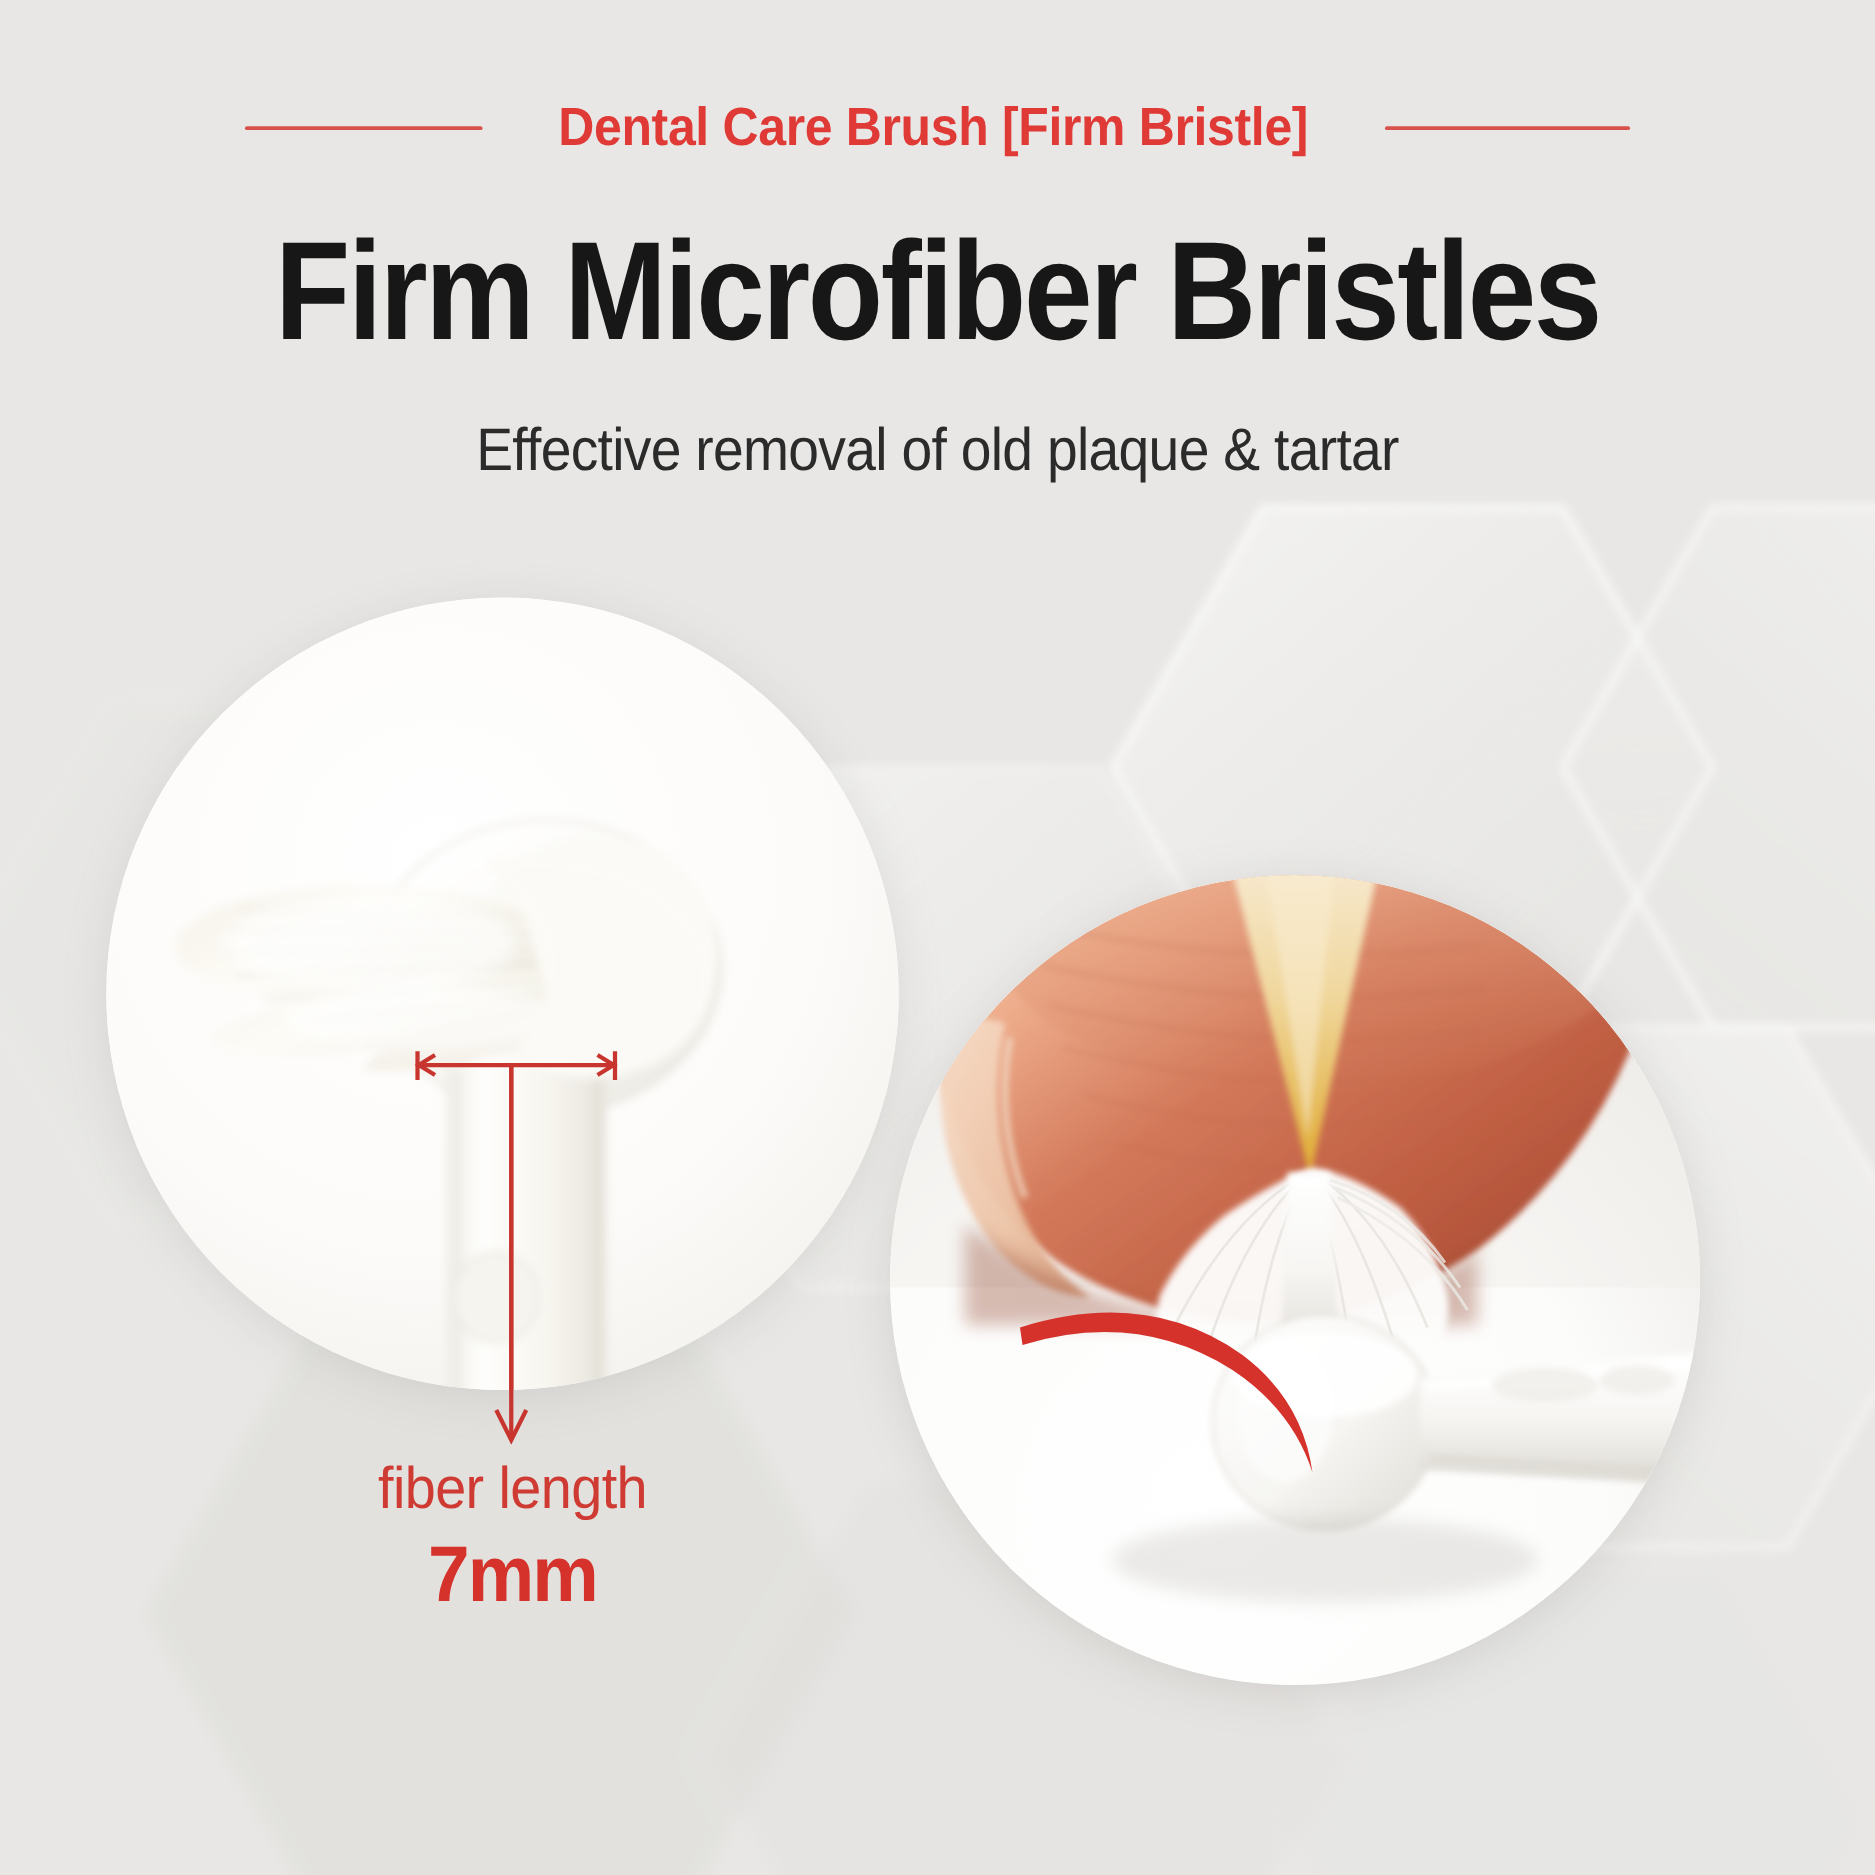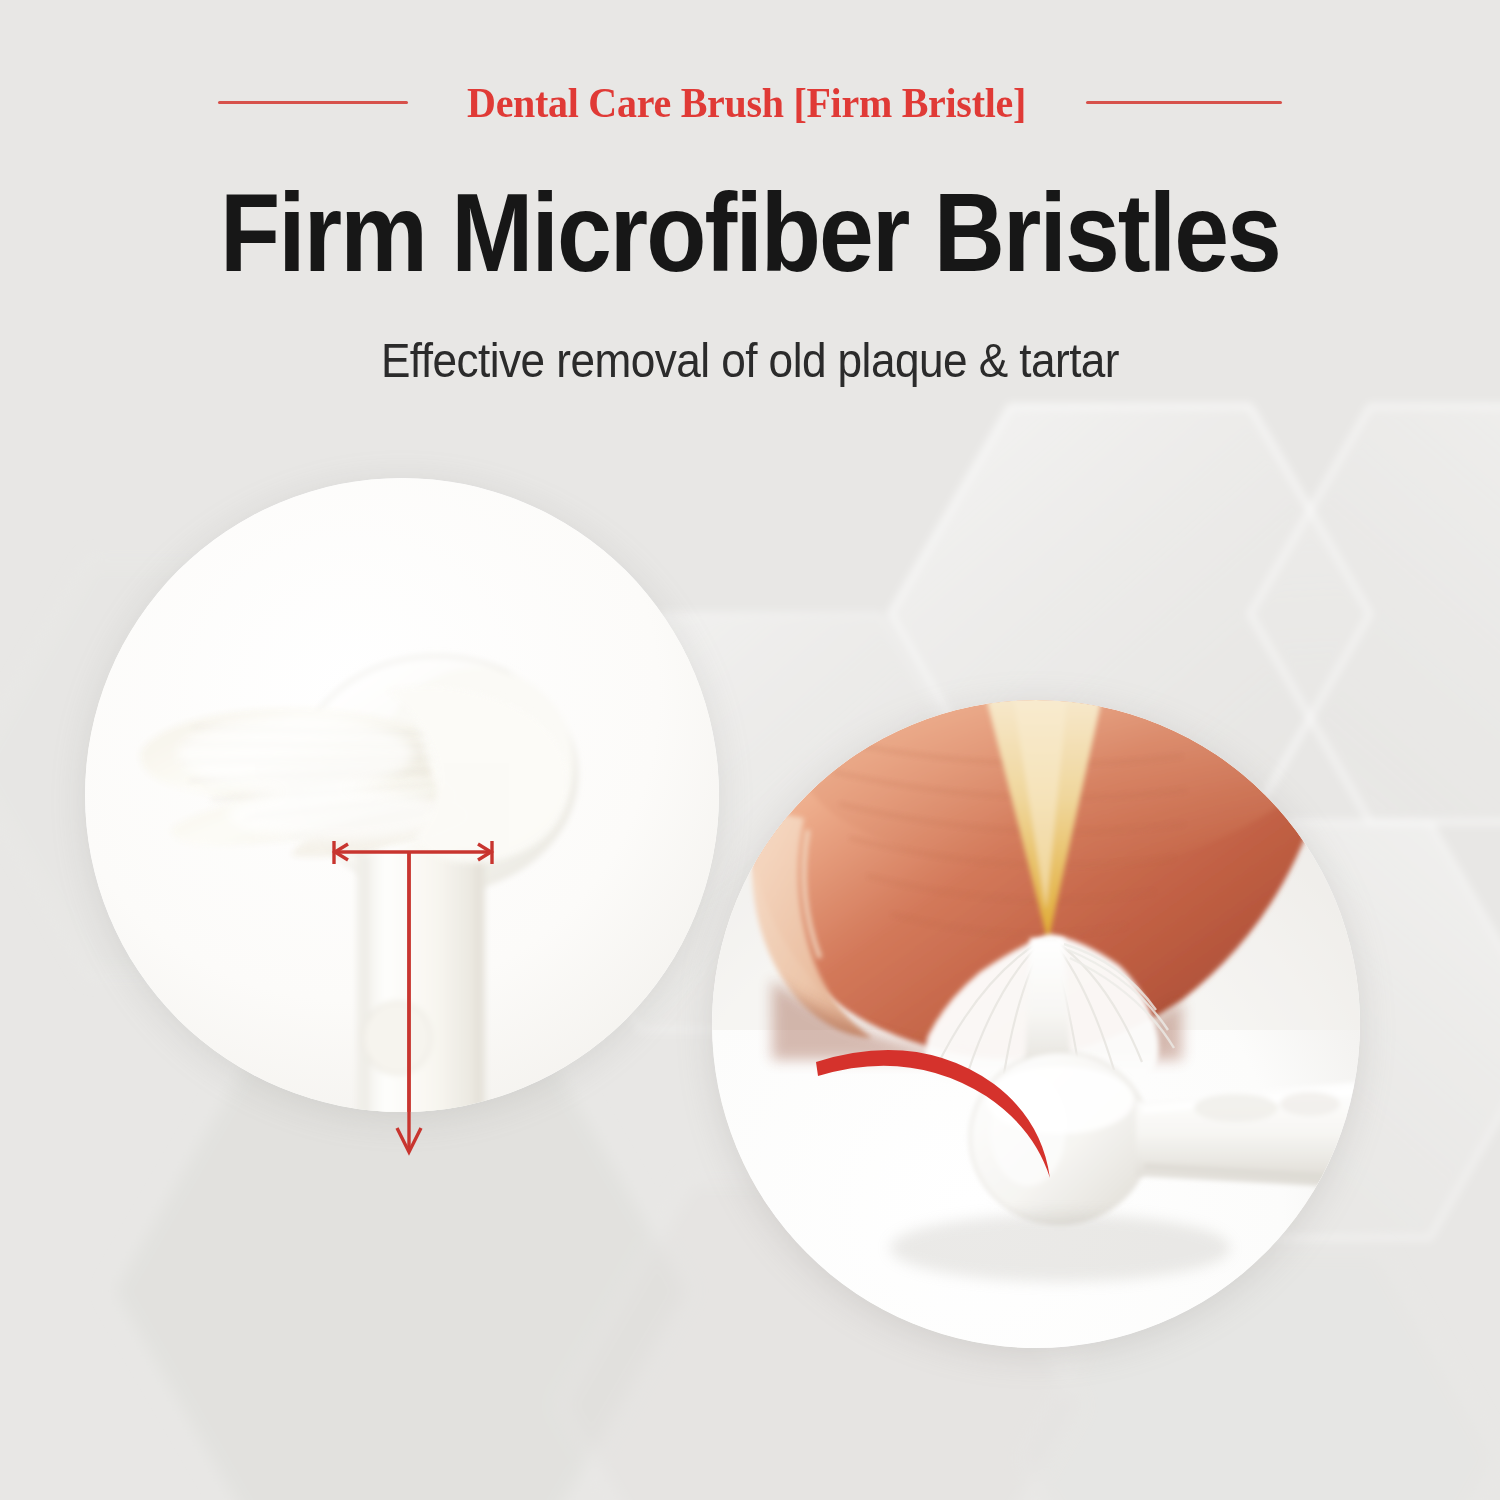--- a/index.html
+++ b/index.html
@@ -10,21 +10,21 @@
     overflow:hidden;
   }
   #stage{position:relative;width:1500px;height:1500px;overflow:hidden;}
 
   
   .hexlayer{position:absolute;inset:0;pointer-events:none;}
 
   
   .eyebrow-row{
     position:absolute;left:0;top:78px;width:1500px;
-    display:flex;align-items:center;justify-content:center;gap:38px;font-family:Liberation Serif, serif;
+    display:flex;align-items:center;justify-content:center;gap:38px;
   }
   .rule{height:3px;background:#d7514b;flex:0 0 auto;border-radius:2px;}
   .rule.left{width:190px;}
   .rule.right{width:196px;}
   .eyebrow{
     font-size:43px;font-weight:bold;color:#e03a36;
     letter-spacing:-0.3px;white-space:nowrap;
     transform:scaleX(0.93);transform-origin:center;
   }
   .headline{
@@ -356,14 +356,18 @@
           <ellipse cx="348" cy="548" rx="170" ry="34" fill="#b8b5ae"></ellipse>
         </g>
 
         <path d="M104 362 Q206 330 282 384 Q330 420 338 478
                  Q322 428 274 396 Q198 348 106 376 Z" fill="#d5322c"></path>
       </g>
     </svg>
   </div>
 
 
+  <div class="callout" id="callout-fiberlength">
+    <span class="small">fiber length</span>
+    <span class="big">7mm</span>
+  </div>
 
 </div>
 
 </body></html>

